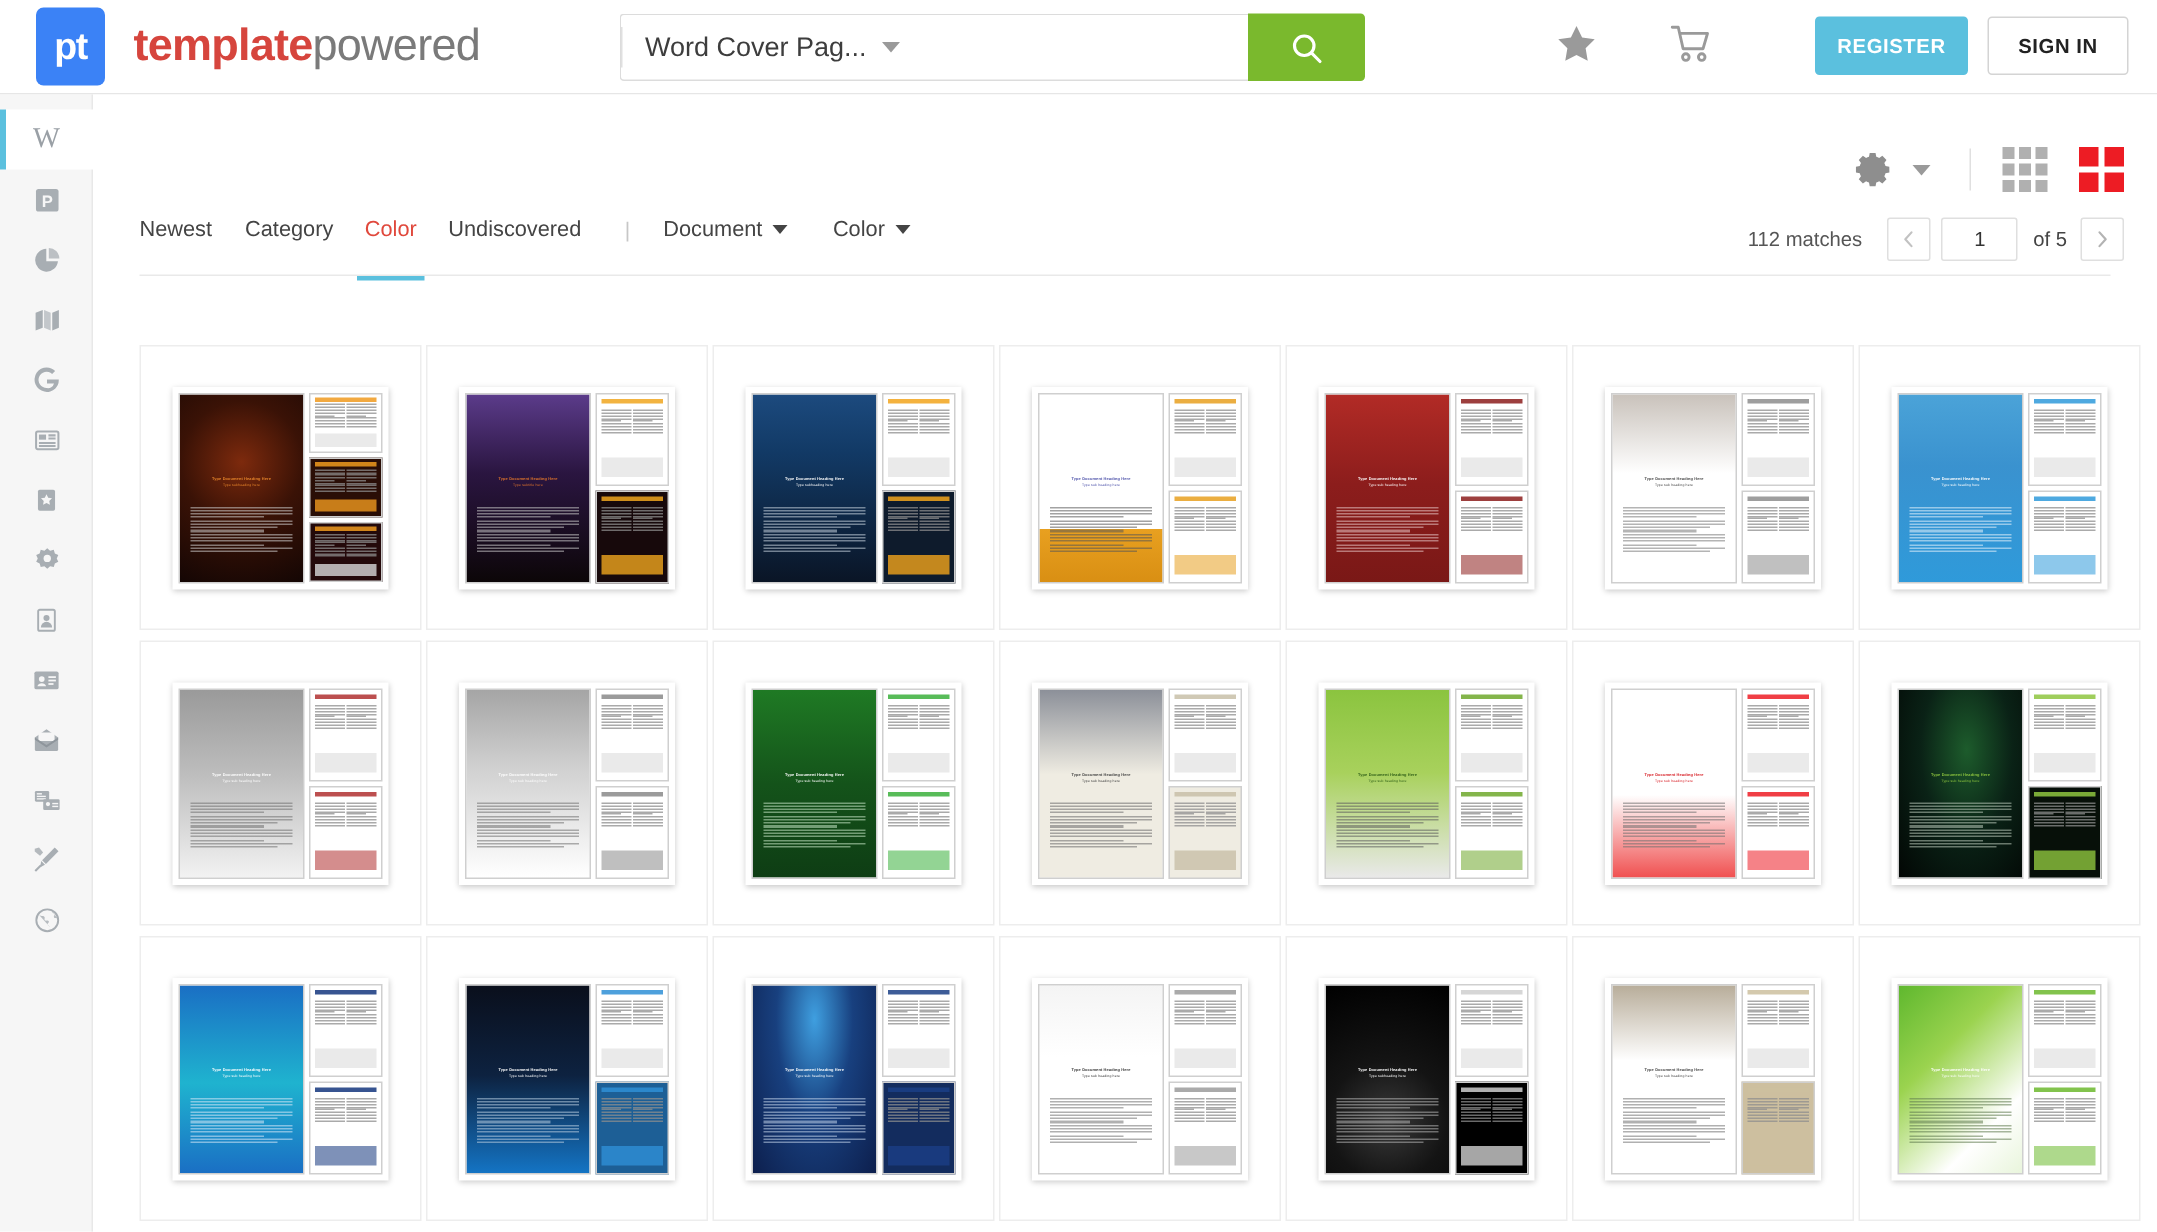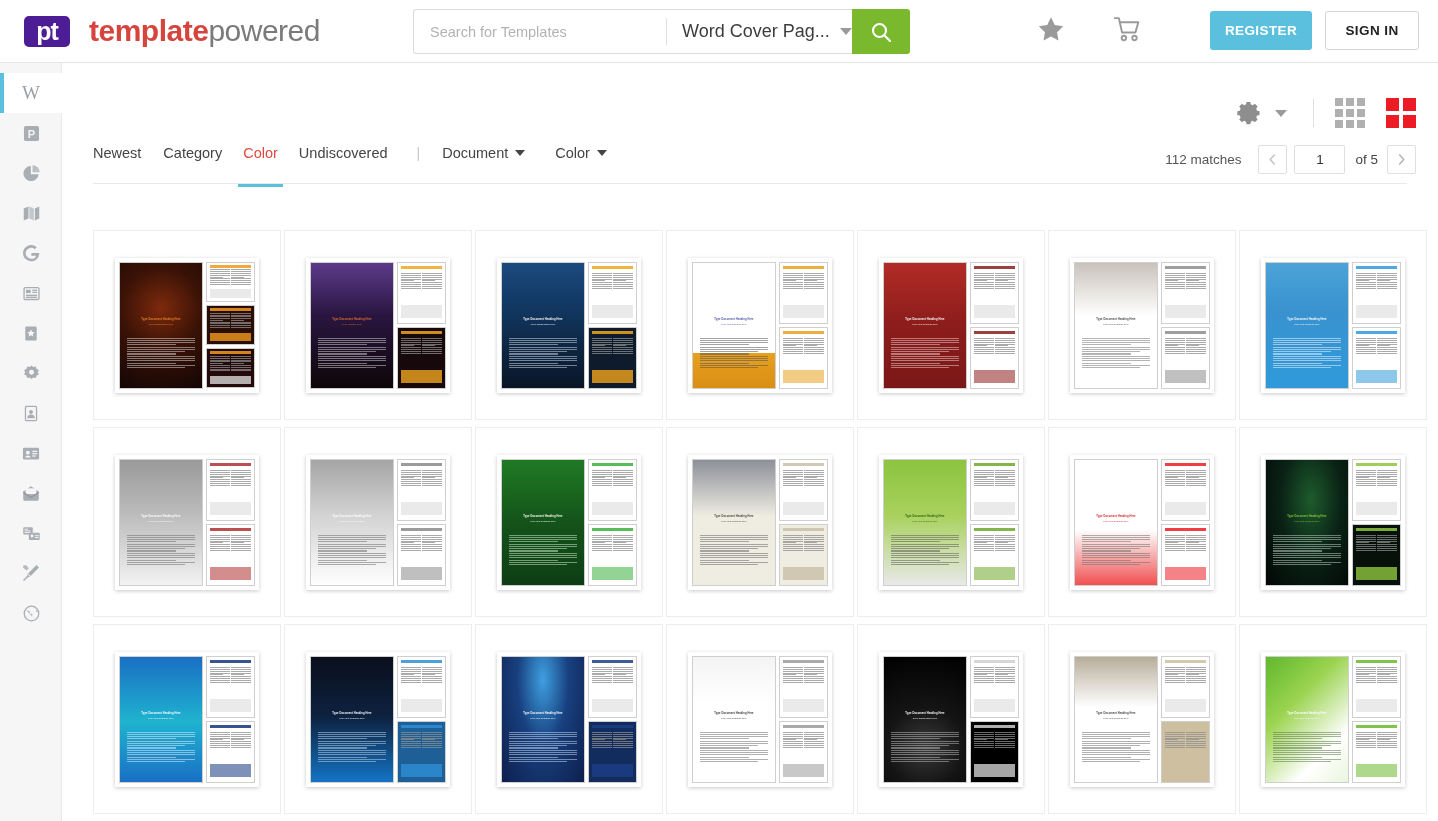--- a/index.html
+++ b/index.html
@@ -13,21 +13,21 @@
   
   .header {
     position: absolute; top: 0; left: 0;
     width: 1438px; height: 63px;
     background: #ffffff;
     border-bottom: 1px solid #e6e6e6;
     display: flex; align-items: center;
   }
   .logo-wrap { display: flex; align-items: center; margin-left: 24px; }
   .logo-mark {
-    width: 46px; height: 31px; background: #4c1d95;
+    width: 46px; height: 52px; background: #3b82f6;
     border-radius: 5px; position: relative; flex: none;
   }
   .logo-mark .pt-text {
     position: absolute; inset: 0;
     display: flex; align-items: center; justify-content: center;
     color: #ffffff; font-size: 25px; font-weight: bold;
     letter-spacing: -1px; line-height: 1;
   }
   .logo-text { margin-left: 19px; font-size: 30px; letter-spacing: -0.5px; white-space: nowrap; }
   .logo-text .p1 { color: #d6453d; font-weight: bold; }
@@ -213,21 +213,20 @@
     <div class="logo-mark">
       <span class="pt-text">pt</span>
     </div>
     <div class="logo-text">
       <span class="p1">template</span><span class="p2">powered</span>
     </div>
   </div>
 
   <div class="search-group">
     <div class="search-box">
-      <input class="search-input" type="text" placeholder="Search for Templates" style="">
       <div class="search-divider"></div>
       <div class="search-select">
         <span>Word Cover Pag...</span>
         <span class="caret-down"></span>
       </div>
     </div>
     <button class="search-btn">
       <svg width="24" height="24" viewBox="0 0 24 24" fill="none" stroke="#ffffff" stroke-width="2.1">
         <circle cx="10.5" cy="10.5" r="6.5"></circle>
           <line x1="15.3" y1="15.3" x2="21" y2="21" stroke-linecap="round"></line>

